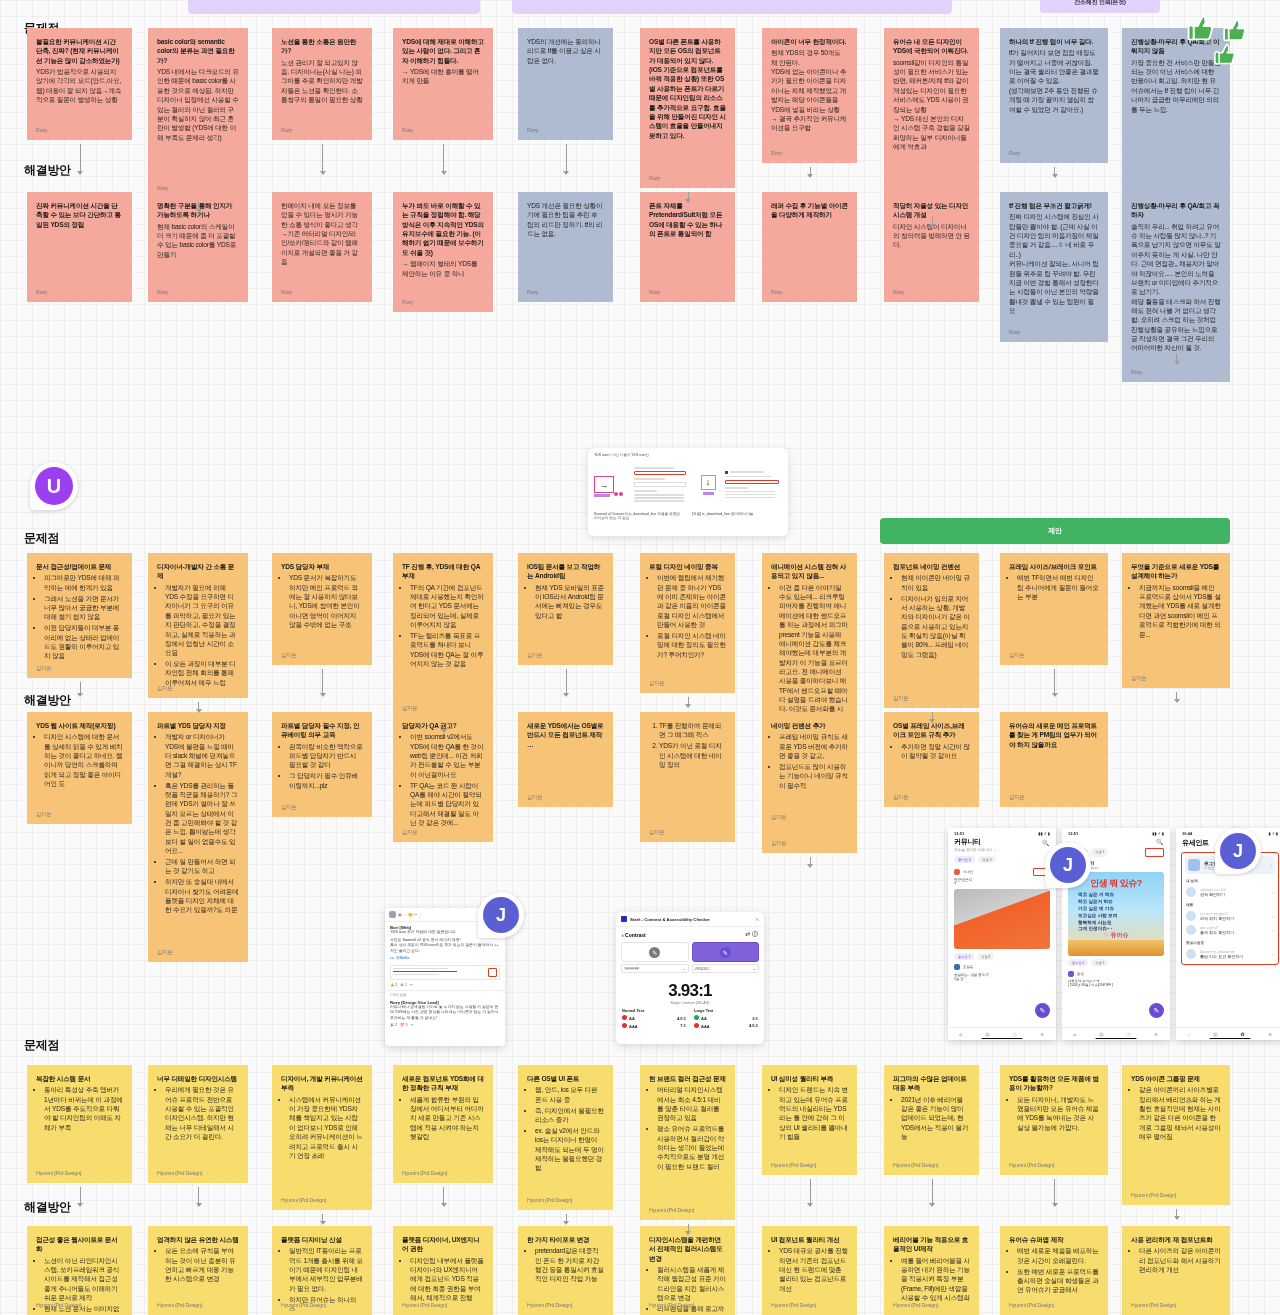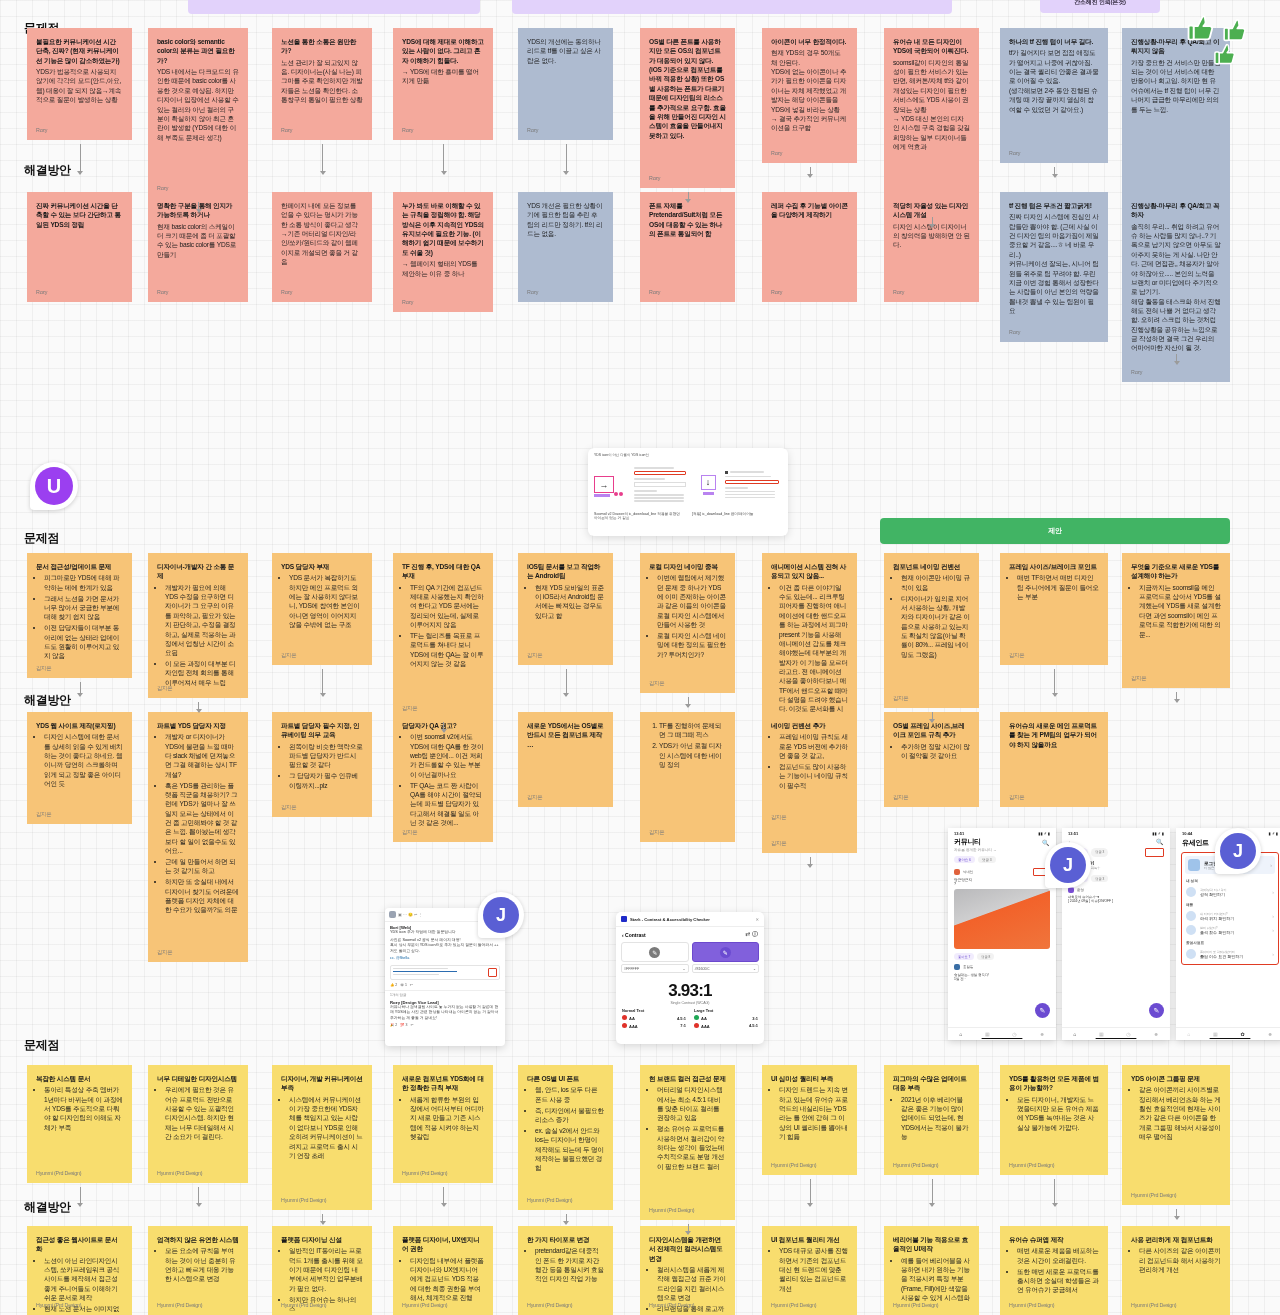--- a/index.html
+++ b/index.html
@@ -803,20 +803,33 @@
       <span style="font-size:6px;color:#555;">‹</span>
       <span style="font-size:6px;color:#555;">🔍</span>
     </div>
     <div style="display:flex;gap:3px;padding:2px 6px;">
       <span style="background:#f1ecfd;border-radius:6px;padding:1.5px 4px;font-size:3.2px;color:#6b4bd1;">좋아요 6</span>
       <span style="background:#f2f2f2;border-radius:6px;padding:1.5px 4px;font-size:3.2px;color:#777;">댓글 3</span>
       <span class="redbox" style="margin-left:auto;width:19px;height:9px;"></span>
     </div>
     <div style="font-size:4.2px;font-weight:bold;color:#222;padding:1px 6px;">[인생 뭐 있슈]</div>
     <div style="font-size:3.2px;color:#888;padding:0 6px 2px 6px;">· 숭실도 서루시 화녹수</div>
+    <div class="poster" style="margin:0 6px;height:84px;border-radius:3px;position:relative;overflow:hidden;">
+      <div style="position:absolute;top:5px;left:0;right:0;text-align:center;font-size:9px;font-weight:bold;color:#e0312c;letter-spacing:-0.5px;">인생 뭐 있슈?</div>
+      <div style="position:absolute;top:20px;left:10px;font-size:4.6px;line-height:1.5;color:#1c2b6b;font-weight:bold;">
+        <div>먹고 싶은 거 먹슈</div>
+        <div>하고 싶은거 하슈</div>
+        <div>가고 싶은 데 가슈</div>
+        <div>보고싶은 사람 보며</div>
+        <div>행복하게 사는것</div>
+        <div>그게 인생이슈~ ·</div>
+      </div>
+      <div style="position:absolute;bottom:16px;left:0;right:0;text-align:center;font-size:6px;font-weight:bold;color:#e8307a;">♡ 유어슈</div>
+      <div style="position:absolute;bottom:0;left:0;right:0;height:16px;background:linear-gradient(180deg,#f0c36a,#e0912e);"></div>
+    </div>
     <div style="display:flex;gap:3px;padding:3px 6px;">
       <span style="background:#f1ecfd;border-radius:6px;padding:1.5px 4px;font-size:3.2px;color:#6b4bd1;">좋아요 6</span>
       <span style="background:#f2f2f2;border-radius:6px;padding:1.5px 4px;font-size:3.2px;color:#777;">댓글 3</span>
     </div>
     <div style="display:flex;align-items:center;gap:3px;padding:2px 6px;">
       <div style="width:6px;height:6px;border-radius:2px;background:#7b4fd6;"></div>
       <span style="font-size:3.4px;color:#444;">운영</span>
     </div>
     <div style="font-size:3.3px;color:#333;padding:0 6px;white-space:pre-wrap;">대학로에 유어슈가~♥
 [ 2024년 09월 ] 이슈[ON/OFF ]</div>

